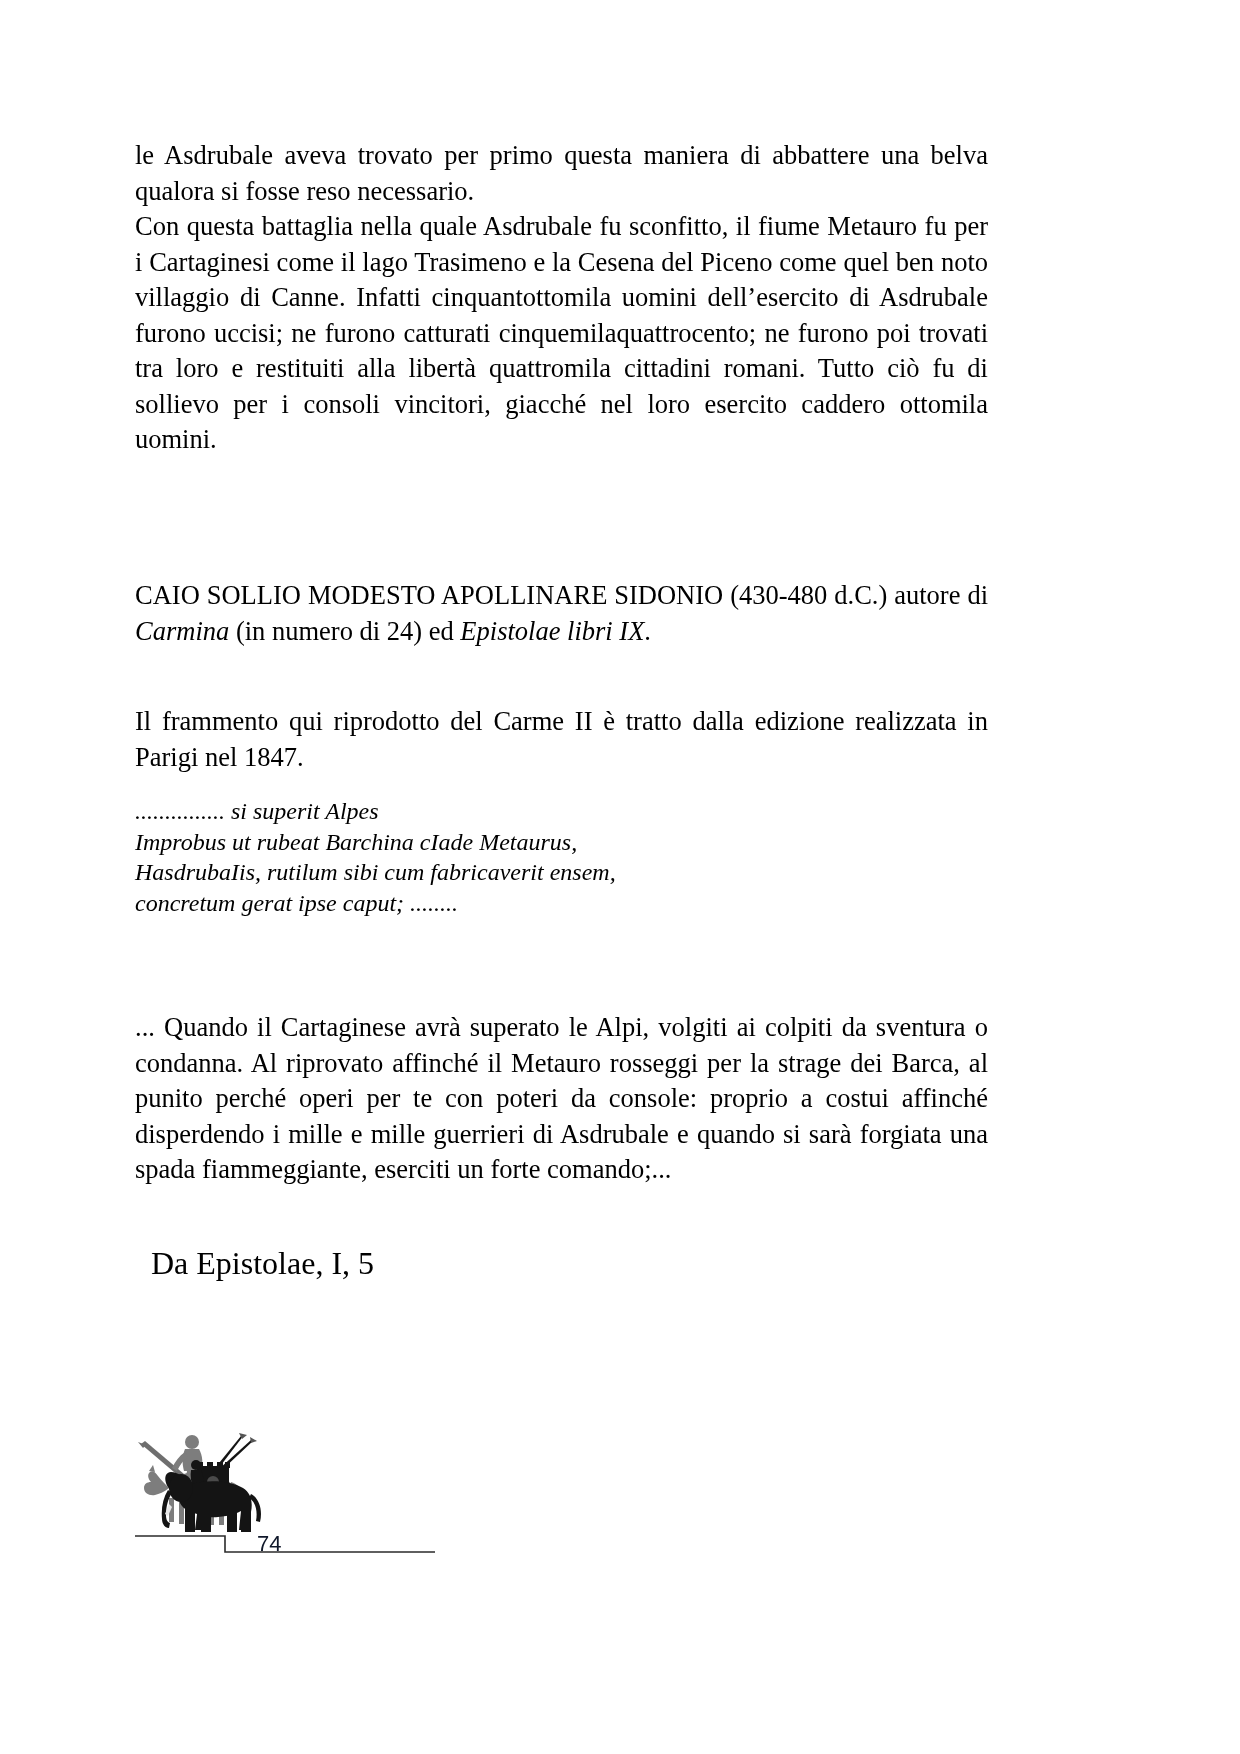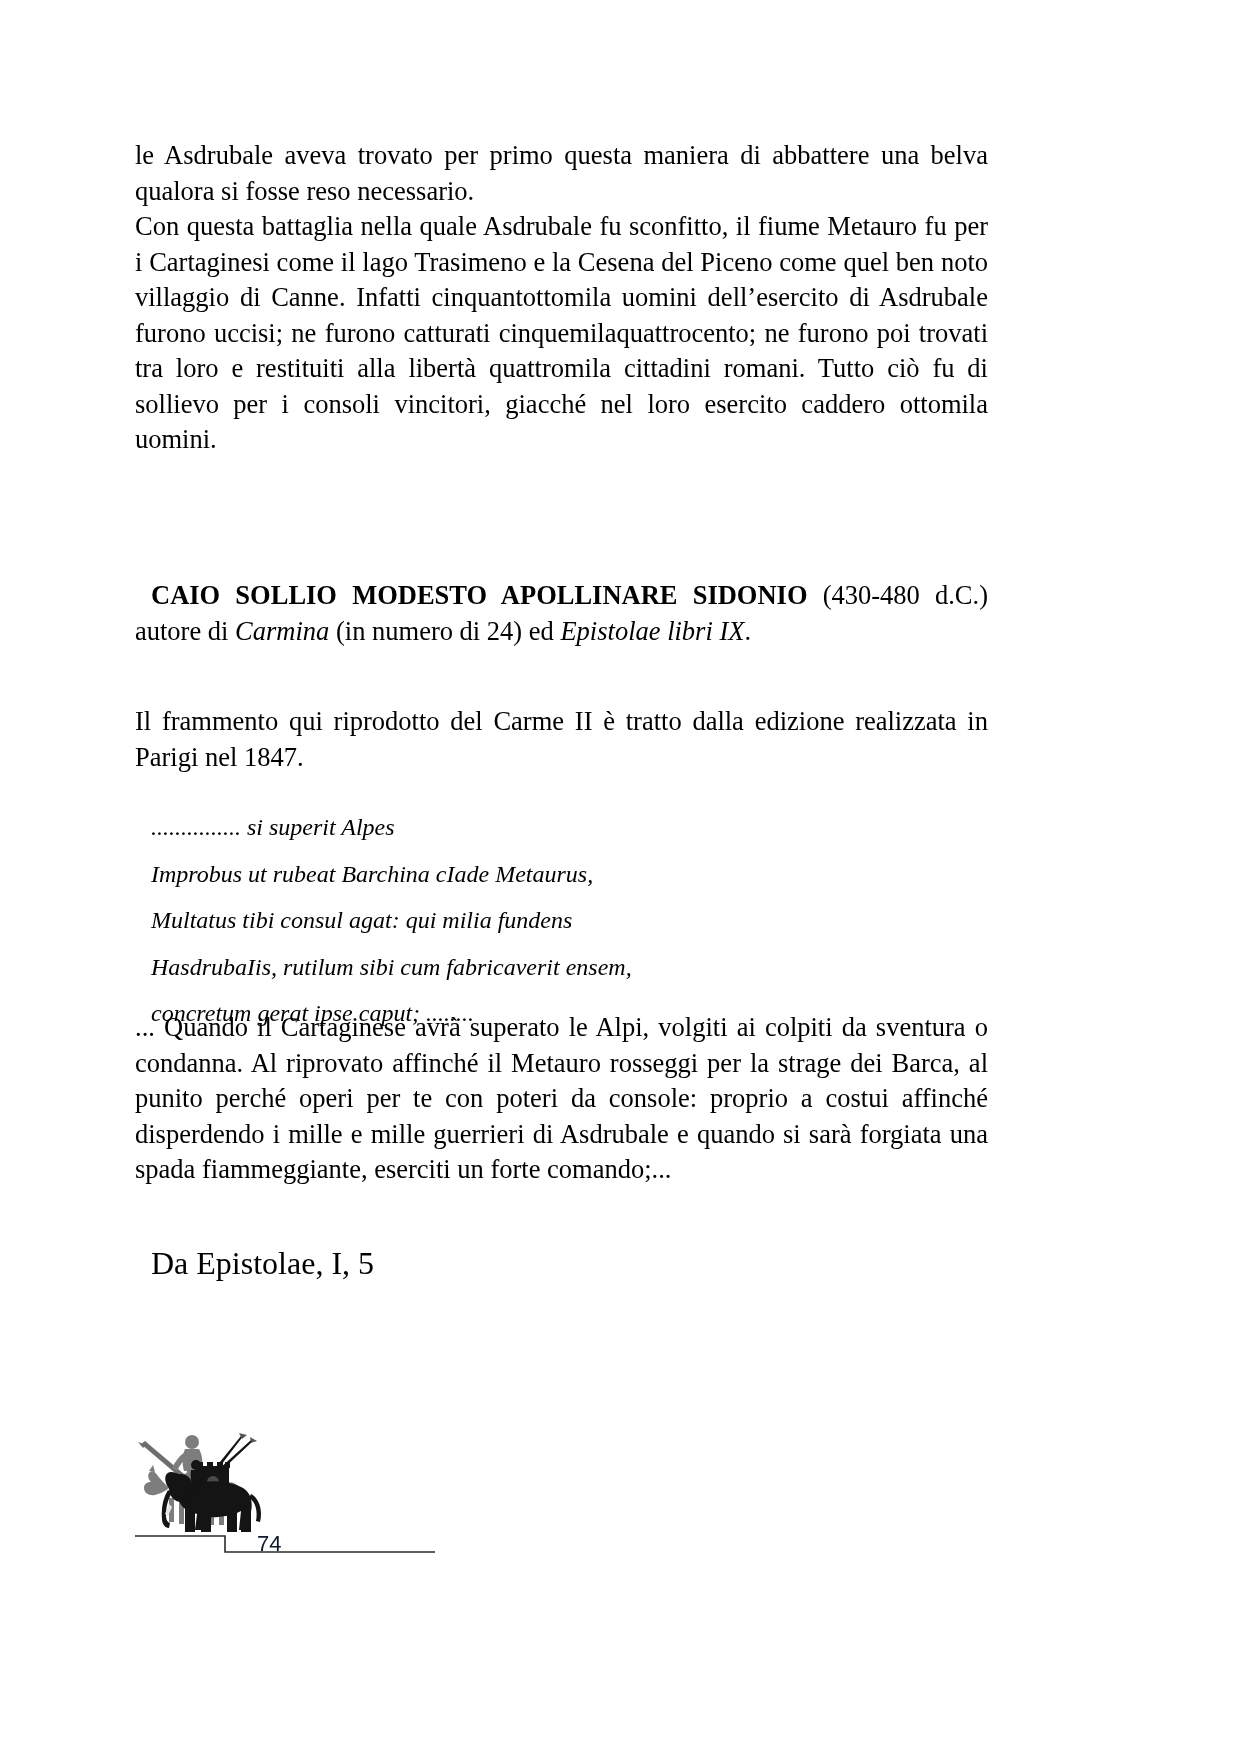--- a/index.html
+++ b/index.html
@@ -41,34 +41,34 @@
   #top-text { top: 138px; }
 
   
   #author-heading { top: 578px; }
   #author-heading .hd {
     font-size: 26.5px;
     line-height: 35.5px;
     text-align: justify;
     margin: 0;
   }
-  .bold-name { font-weight: bold; margin-left: 16px; }
+  .bold-name { font-weight: normal; }
   .ital { font-style: italic; }
 
   
   #intro-par { top: 704px; }
 
   
   #verse { top: 796px; width: 853px; }
   #verse .vline {
     font-style: italic;
     font-size: 24px;
     line-height: 30.5px;
     white-space: pre;
-    margin: 16px;
+    margin: 0;
     text-align: left;
   }
 
   
   #translation { top: 1010px; }
 
   
   #source-line { top: 1230px; }
   #source-line p { margin: 16px; font-size: 32px; line-height: 35.5px; text-align: left; }
 
@@ -121,21 +121,20 @@
     <p class="hd"><span class="bold-name">CAIO SOLLIO MODESTO APOLLINARE SIDONIO</span><span> (430-480 d.C.) autore di </span><span class="ital">Carmina</span><span> (in numero di 24) ed </span><span class="ital">Epistolae libri IX</span><span>.</span></p>
   </div>
 
   <div class="para-block" id="intro-par">
     <p class="body-par">Il frammento qui riprodotto del Carme II è tratto dalla edizione realizzata in Parigi nel 1847.</p>
   </div>
 
   <div class="para-block" id="verse">
     <p class="vline">............... si superit Alpes</p>
     <p class="vline">Improbus ut rubeat Barchina cIade Metaurus,</p>
-    <p class="vline">Multatus tibi consul agat: qui milia fundens</p>
     <p class="vline">HasdrubaIis, rutilum sibi cum fabricaverit ensem,</p>
     <p class="vline">concretum gerat ipse caput; ........</p>
   </div>
 
   <div class="para-block" id="translation">
     <p class="body-par">... Quando il Cartaginese avrà superato le Alpi, volgiti ai colpiti da sventura o condanna. Al riprovato affinché il Metauro rosseggi per la strage dei Barca, al punito perché operi per te con poteri da console: proprio a costui affinché disperdendo i mille e mille guerrieri di Asdrubale e quando si sarà forgiata una spada fiammeggiante, eserciti un forte comando;...</p>
   </div>
 
   <div class="para-block" id="source-line">
     <p>Da Epistolae, I, 5</p>

